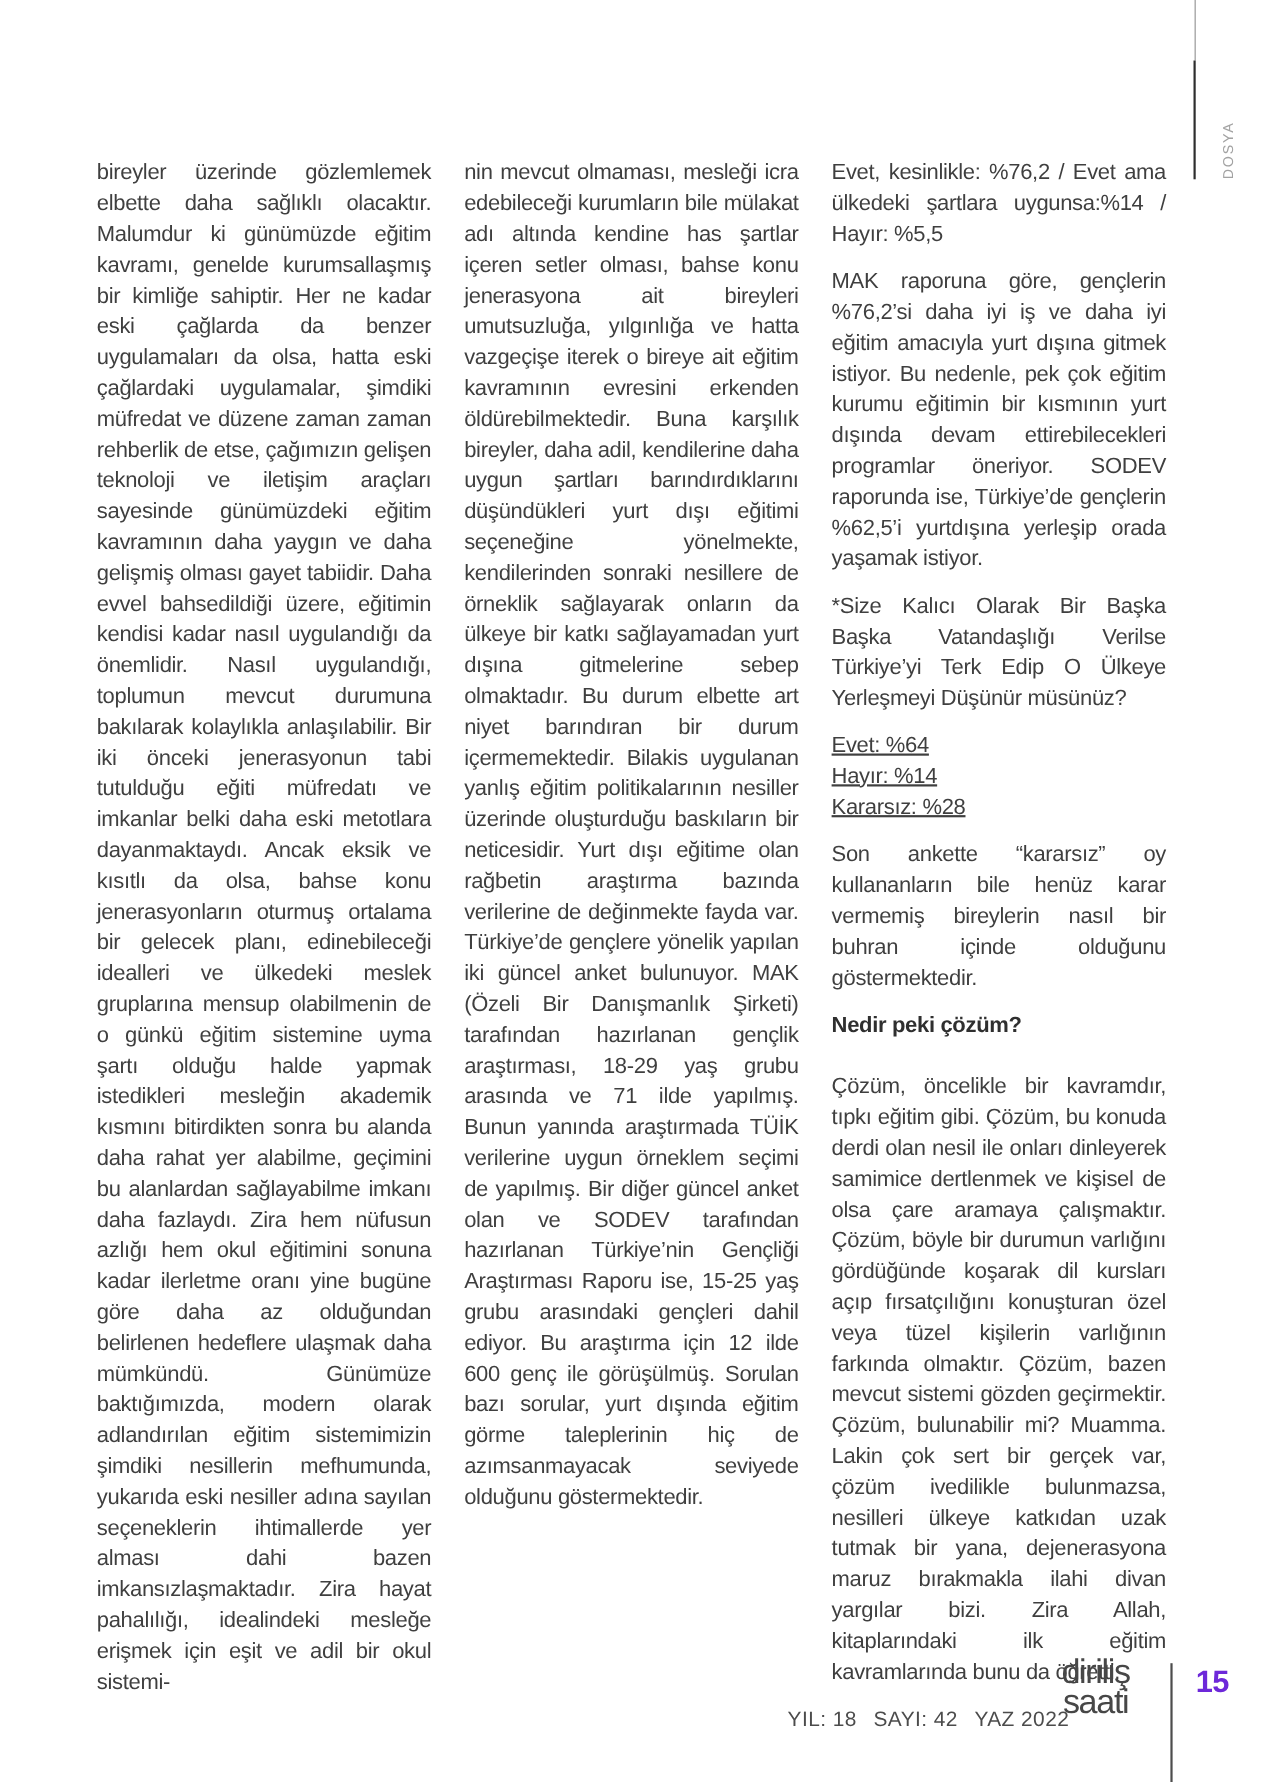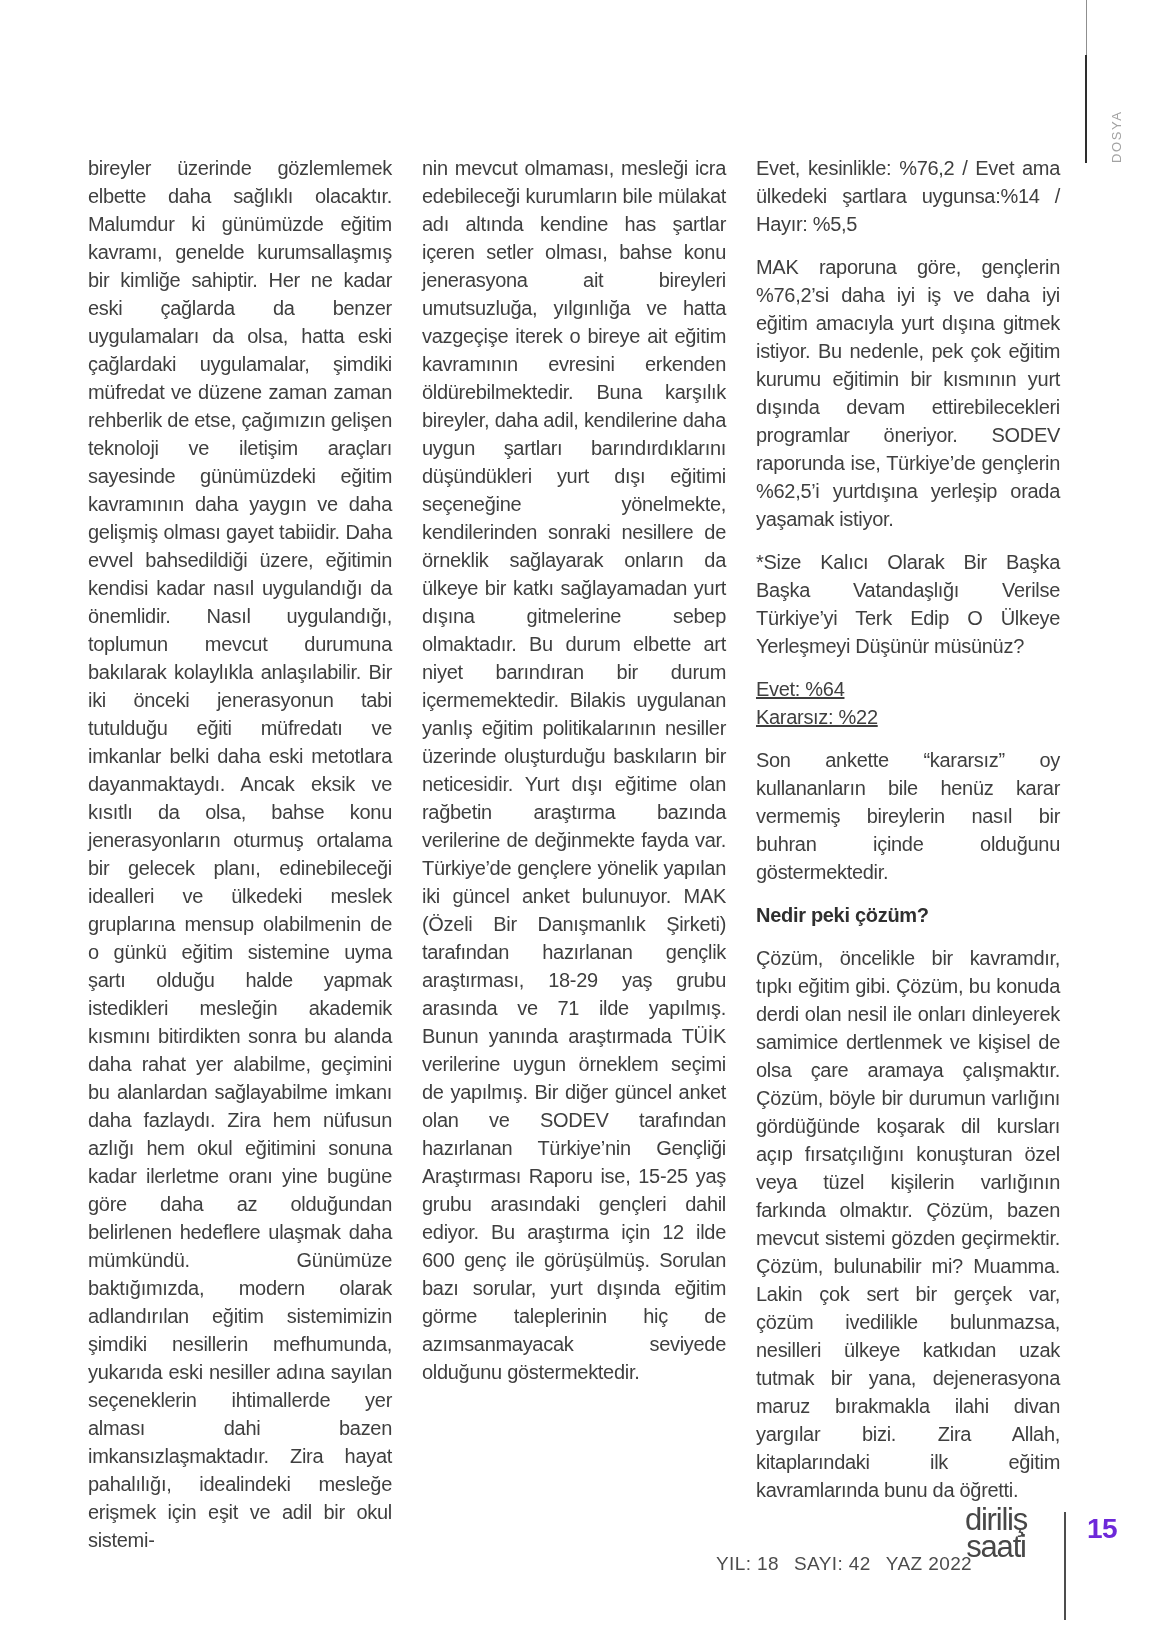--- a/index.html
+++ b/index.html
@@ -11,34 +11,34 @@
   
   .tab-rule-thin{position:absolute;left:1086px;top:0;width:1px;height:55px;background:#8f8f8f;}
   .tab-rule-thick{position:absolute;left:1085px;top:55px;width:2px;height:108px;background:#2e2e2e;}
   .dosya-label{
     position:absolute;left:1109px;top:163px;
     transform:rotate(-90deg);transform-origin:0 0;
     font-size:13px;letter-spacing:1.6px;color:#a2a2a2;white-space:nowrap;
   }
   
   .columns{
-    position:absolute;left:88px;top:154px;width:968px;
+    position:absolute;left:88px;top:143px;width:968px;
     display:flex;gap:30px;align-items:flex-start;
   }
   .col{width:304px;flex:0 0 304px;}
   .col p{
     margin:0 0 15px 0;
     font-size:20px;line-height:28px;letter-spacing:-0.3px;
     text-align:justify;color:#3f3f3f;
   }
   .col .last{margin-bottom:0;}
   .stats-line{font-size:20px;line-height:28px;letter-spacing:-0.3px;color:#3f3f3f;text-decoration:underline;}
   .stats-block{margin:0 0 15px 0;}
   .col h3{
-    margin:0 0 15px 0;font-size:20px;line-height:28px;
+    margin:0 0 28px 0;font-size:20px;line-height:28px;
     letter-spacing:-0.3px;font-weight:bold;color:#2f2f2f;
   }
   
   .footer-meta{
     position:absolute;left:716px;top:1521px;display:flex;gap:15px;
     font-size:19px;letter-spacing:0.4px;color:#4c4c4c;white-space:nowrap;margin-top:32px;
   }
   .logo{
     position:absolute;left:948px;top:1506px;width:96px;text-align:center;
     font-weight:normal;font-size:31px;line-height:27px;letter-spacing:-1.2px;color:#474747;
@@ -67,21 +67,22 @@
     <div class="col">
       <p>nin mevcut olmaması, mesleği icra edebileceği kurumların bile mülakat adı altında kendine has şartlar içeren setler olması, bahse konu jenerasyona ait bireyleri umutsuzluğa, yılgınlığa ve hatta vazgeçişe iterek o bireye ait eğitim kavramının evresini erkenden öldürebilmektedir. Buna karşılık bireyler, daha adil, kendilerine daha uygun şartları barındırdıklarını düşündükleri yurt dışı eğitimi seçeneğine yönelmekte, kendilerinden sonraki nesillere de örneklik sağlayarak onların da ülkeye bir katkı sağlayamadan yurt dışına gitmelerine sebep olmaktadır. Bu durum elbette art niyet barındıran bir durum içermemektedir. Bilakis uygulanan yanlış eğitim politikalarının nesiller üzerinde oluşturduğu baskıların bir neticesidir. Yurt dışı eğitime olan rağbetin araştırma bazında verilerine de değinmekte fayda var. Türkiye’de gençlere yönelik yapılan iki güncel anket bulunuyor. MAK (Özeli Bir Danışmanlık Şirketi) tarafından hazırlanan gençlik araştırması, 18-29 yaş grubu arasında ve 71 ilde yapılmış. Bunun yanında araştırmada TÜİK verilerine uygun örneklem seçimi de yapılmış. Bir diğer güncel anket olan ve SODEV tarafından hazırlanan Türkiye’nin Gençliği Araştırması Raporu ise, 15-25 yaş grubu arasındaki gençleri dahil ediyor. Bu araştırma için 12 ilde 600 genç ile görüşülmüş. Sorulan bazı sorular, yurt dışında eğitim görme taleplerinin hiç de azımsanmayacak seviyede olduğunu göstermektedir.</p>
     </div>
 
     <div class="col">
       <p>Evet, kesinlikle: %76,2 / Evet ama ülkedeki şartlara uygunsa:%14 / Hayır: %5,5</p>
       <p>MAK raporuna göre, gençlerin %76,2’si daha iyi iş ve daha iyi eğitim amacıyla yurt dışına gitmek istiyor. Bu nedenle, pek çok eğitim kurumu eğitimin bir kısmının yurt dışında devam ettirebilecekleri programlar öneriyor. SODEV raporunda ise, Türkiye’de gençlerin %62,5’i yurtdışına yerleşip orada yaşamak istiyor.</p>
       <p>*Size Kalıcı Olarak Bir Başka Başka Vatandaşlığı Verilse Türkiye’yi Terk Edip O Ülkeye Yerleşmeyi Düşünür müsünüz?</p>
       <div class="stats-block">
         <div class="stats-line">Evet: %64</div>
-        <div class="stats-line">Kararsız: %22</div>
+        <div class="stats-line">Hayır: %14</div>
+        <div class="stats-line">Kararsız: %28</div>
       </div>
       <p>Son ankette “kararsız” oy kullananların bile henüz karar vermemiş bireylerin nasıl bir buhran içinde olduğunu göstermektedir.</p>
       <h3>Nedir peki çözüm?</h3>
       <p class="last">Çözüm, öncelikle bir kavramdır, tıpkı eğitim gibi. Çözüm, bu konuda derdi olan nesil ile onları dinleyerek samimice dertlenmek ve kişisel de olsa çare aramaya çalışmaktır. Çözüm, böyle bir durumun varlığını gördüğünde koşarak dil kursları açıp fırsatçılığını konuşturan özel veya tüzel kişilerin varlığının farkında olmaktır. Çözüm, bazen mevcut sistemi gözden geçirmektir. Çözüm, bulunabilir mi? Muamma. Lakin çok sert bir gerçek var, çözüm ivedilikle bulunmazsa, nesilleri ülkeye katkıdan uzak tutmak bir yana, dejenerasyona maruz bırakmakla ilahi divan yargılar bizi. Zira Allah, kitaplarındaki ilk eğitim kavramlarında bunu da öğretti.</p>
     </div>
 
   </div>
 
   <div class="footer-meta">
     <span>YIL: 18</span>

